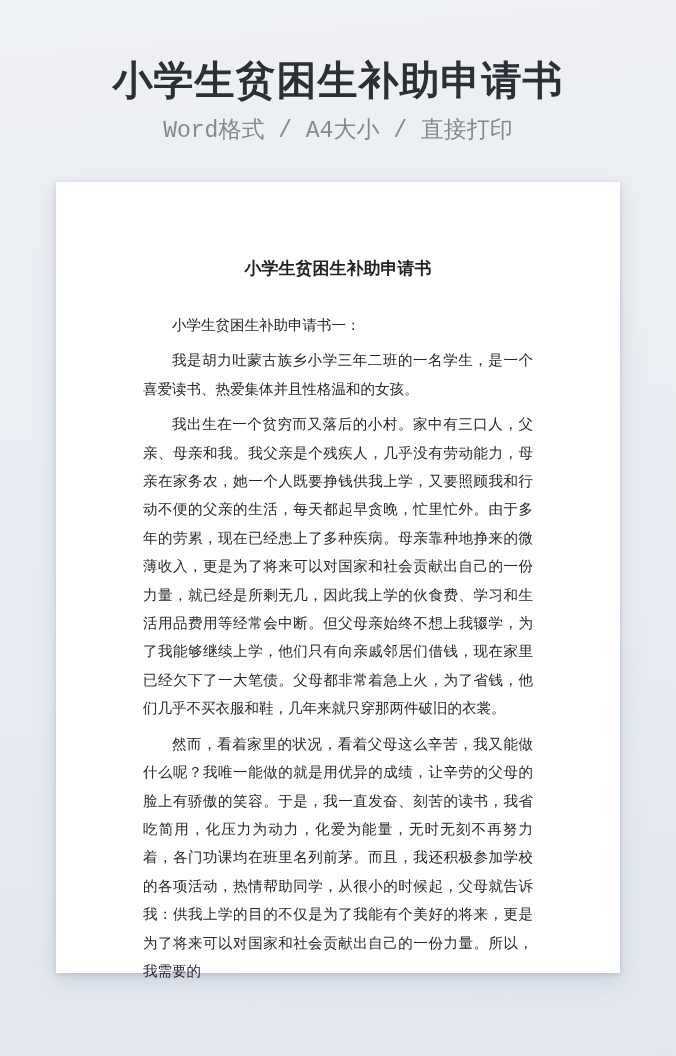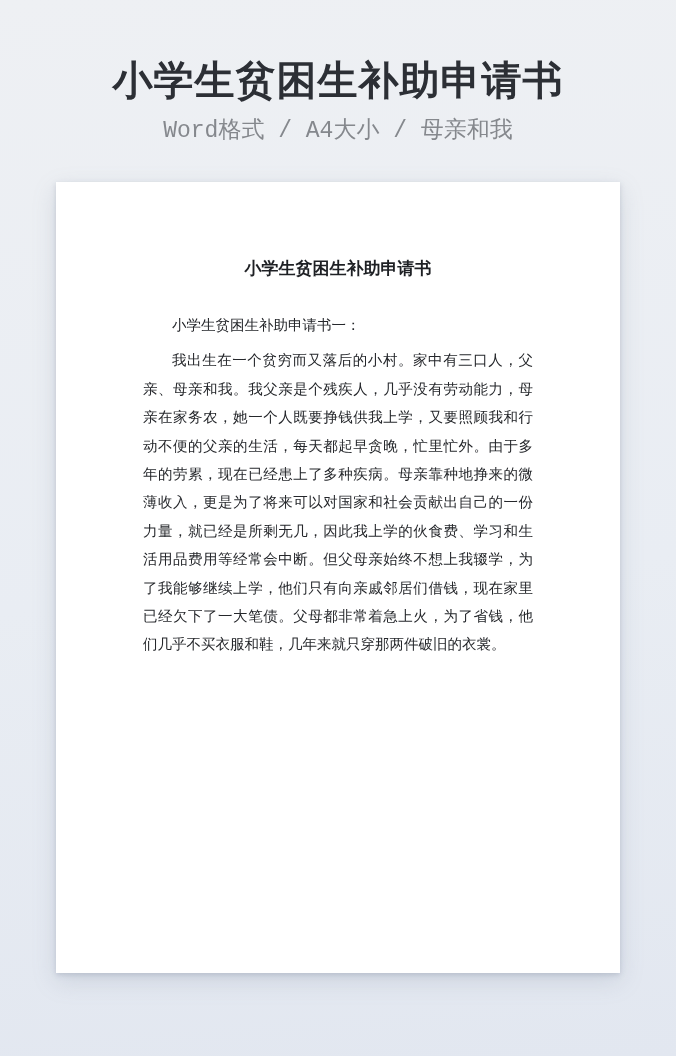--- a/index.html
+++ b/index.html
@@ -52,22 +52,24 @@
     color: #25272b;
     text-align: justify;
     text-indent: 2em;
   }
 </style>
 </head>
 <body>
 
 <header class="site-header">
   <h1 class="site-title">小学生贫困生补助申请书</h1>
-  <div class="site-subtitle">Word格式 / A4大小 / 母亲和我</div>
+  <div class="site-subtitle">Word格式 / A4大小 / 直接打印</div>
 </header>
 
 <div class="paper">
   <h2 class="doc-title">小学生贫困生补助申请书</h2>
   <div class="doc-body">
     <p>小学生贫困生补助申请书一：</p>
+    <p>我是胡力吐蒙古族乡小学三年二班的一名学生，是一个喜爱读书、热爱集体并且性格温和的女孩。</p>
     <p>我出生在一个贫穷而又落后的小村。家中有三口人，父亲、母亲和我。我父亲是个残疾人，几乎没有劳动能力，母亲在家务农，她一个人既要挣钱供我上学，又要照顾我和行动不便的父亲的生活，每天都起早贪晚，忙里忙外。由于多年的劳累，现在已经患上了多种疾病。母亲靠种地挣来的微薄收入，更是为了将来可以对国家和社会贡献出自己的一份力量，就已经是所剩无几，因此我上学的伙食费、学习和生活用品费用等经常会中断。但父母亲始终不想上我辍学，为了我能够继续上学，他们只有向亲戚邻居们借钱，现在家里已经欠下了一大笔债。父母都非常着急上火，为了省钱，他们几乎不买衣服和鞋，几年来就只穿那两件破旧的衣裳。</p>
+    <p>然而，看着家里的状况，看着父母这么辛苦，我又能做什么呢？我唯一能做的就是用优异的成绩，让辛劳的父母的脸上有骄傲的笑容。于是，我一直发奋、刻苦的读书，我省吃简用，化压力为动力，化爱为能量，无时无刻不再努力着，各门功课均在班里名列前茅。而且，我还积极参加学校的各项活动，热情帮助同学，从很小的时候起，父母就告诉我：供我上学的目的不仅是为了我能有个美好的将来，更是为了将来可以对国家和社会贡献出自己的一份力量。所以，我需要的</p>
   </div>
 </div>
 
 </body></html>

